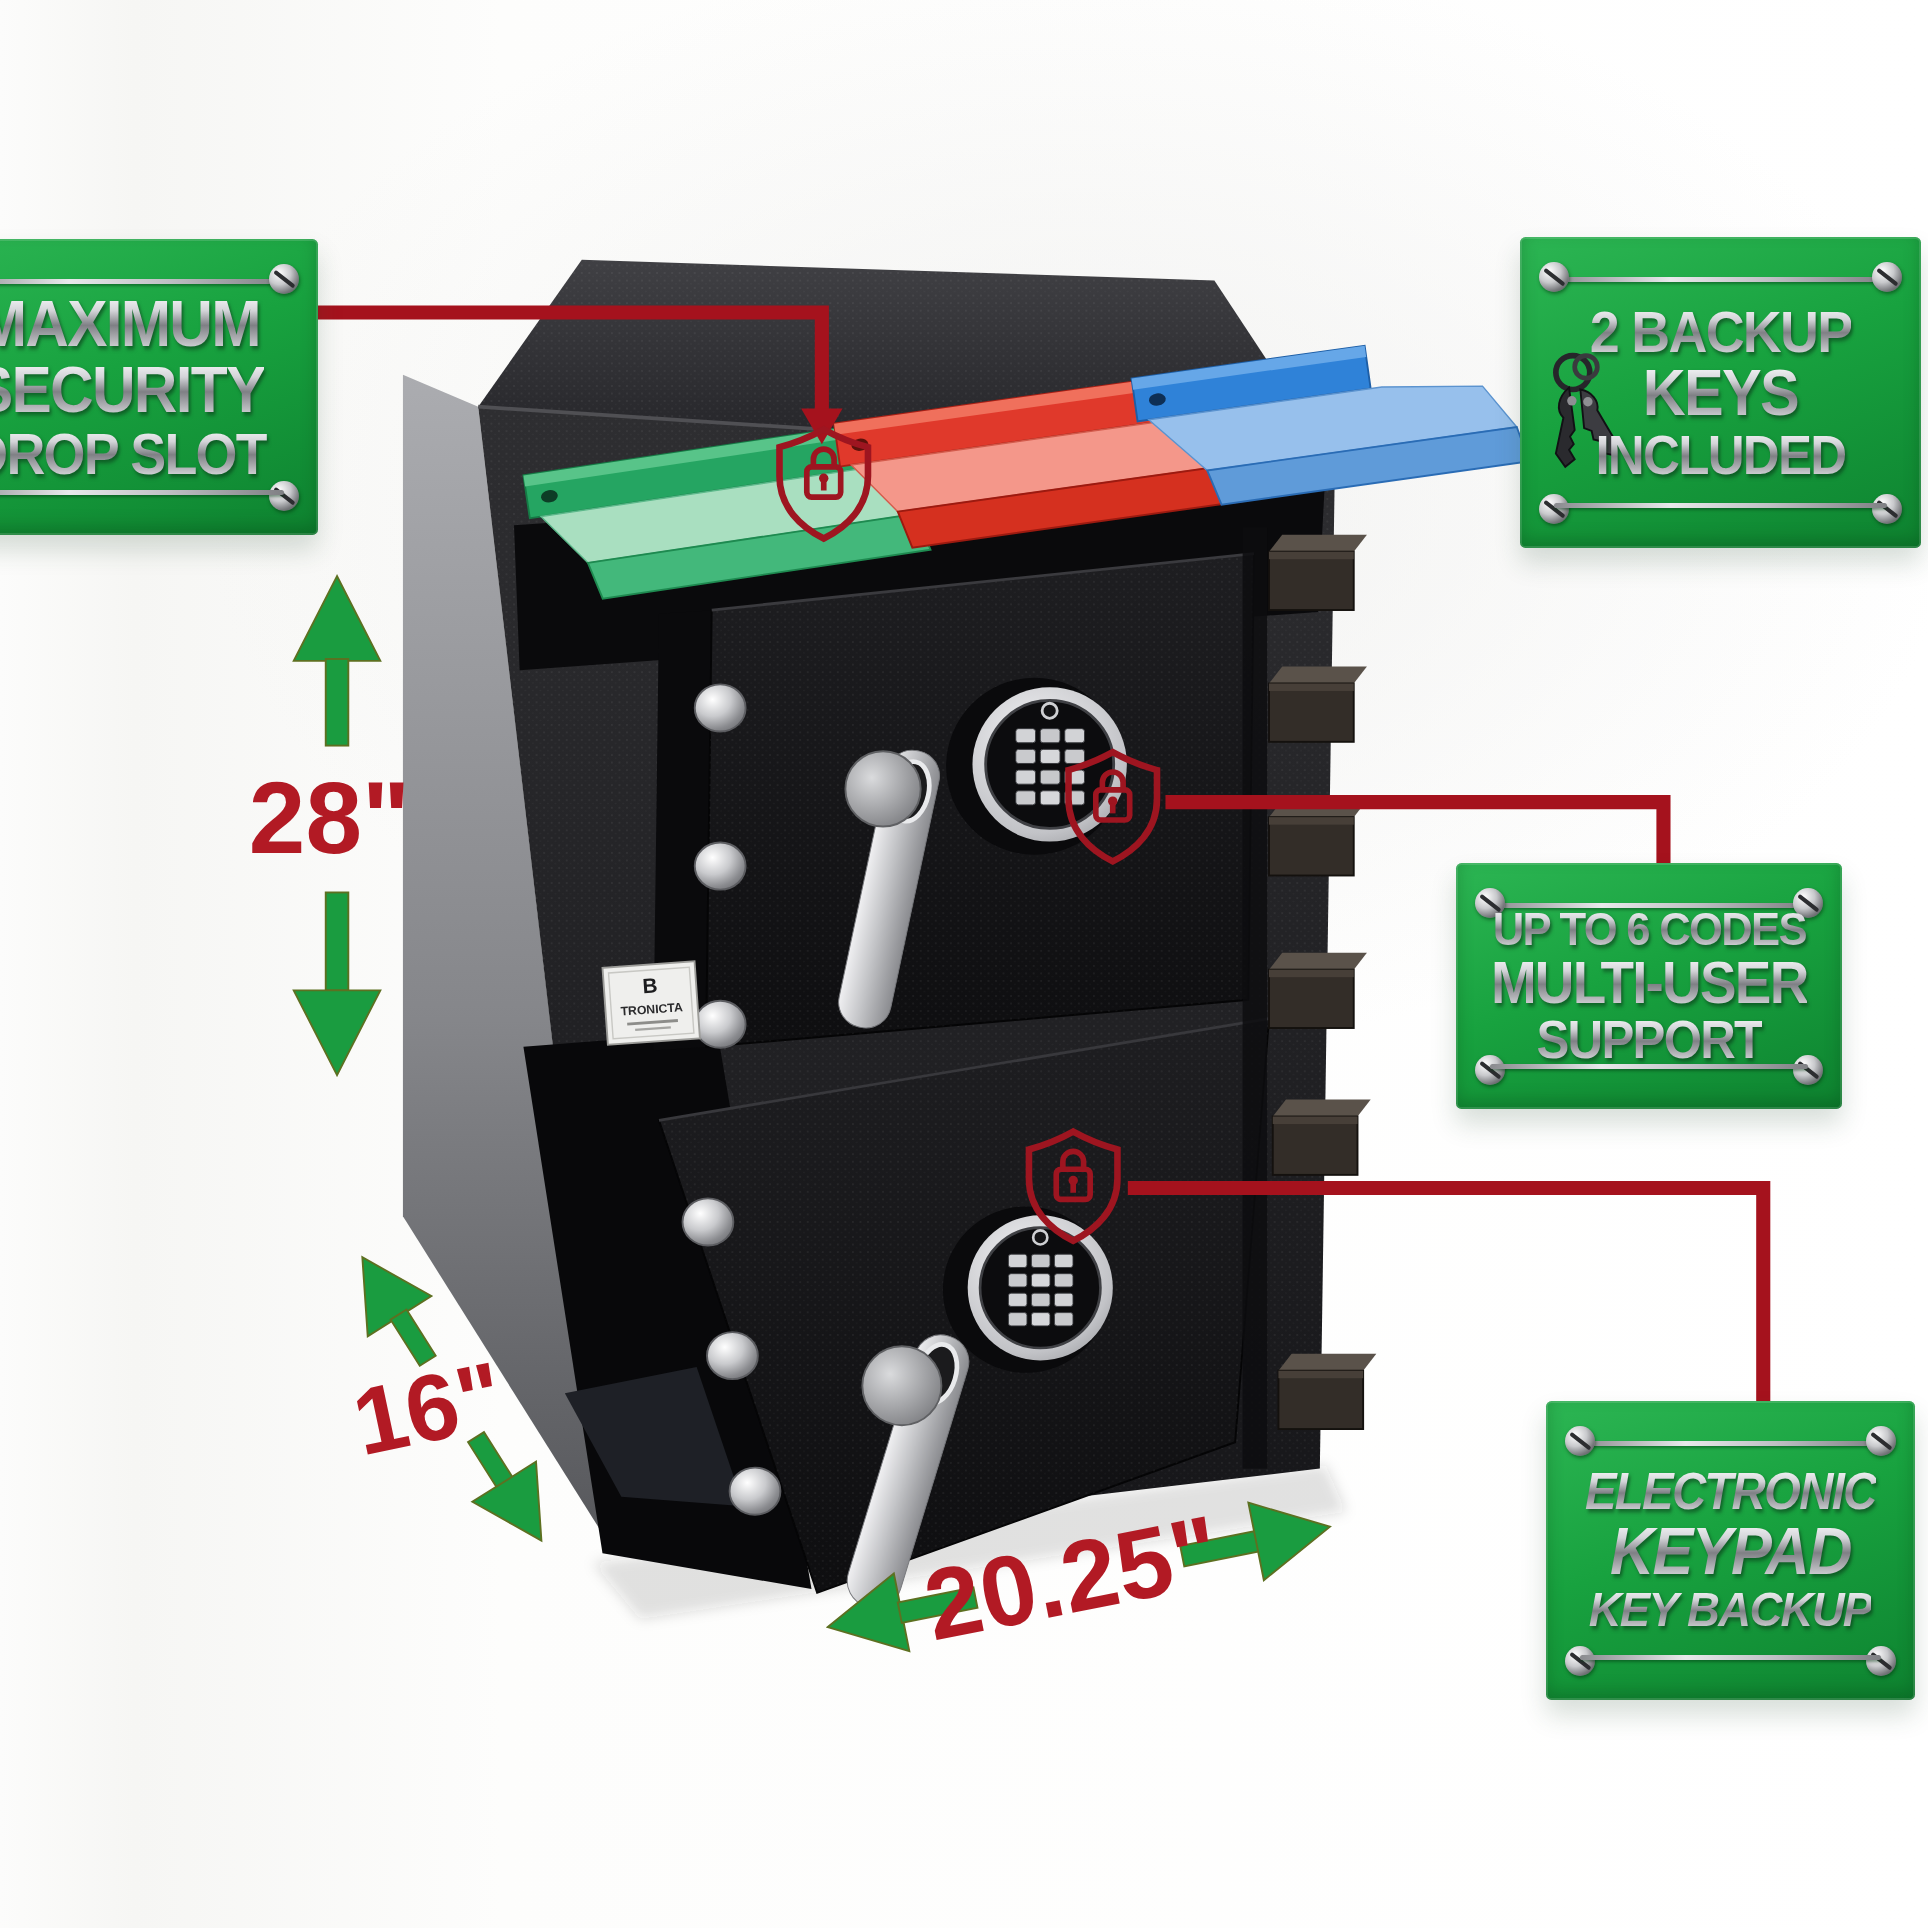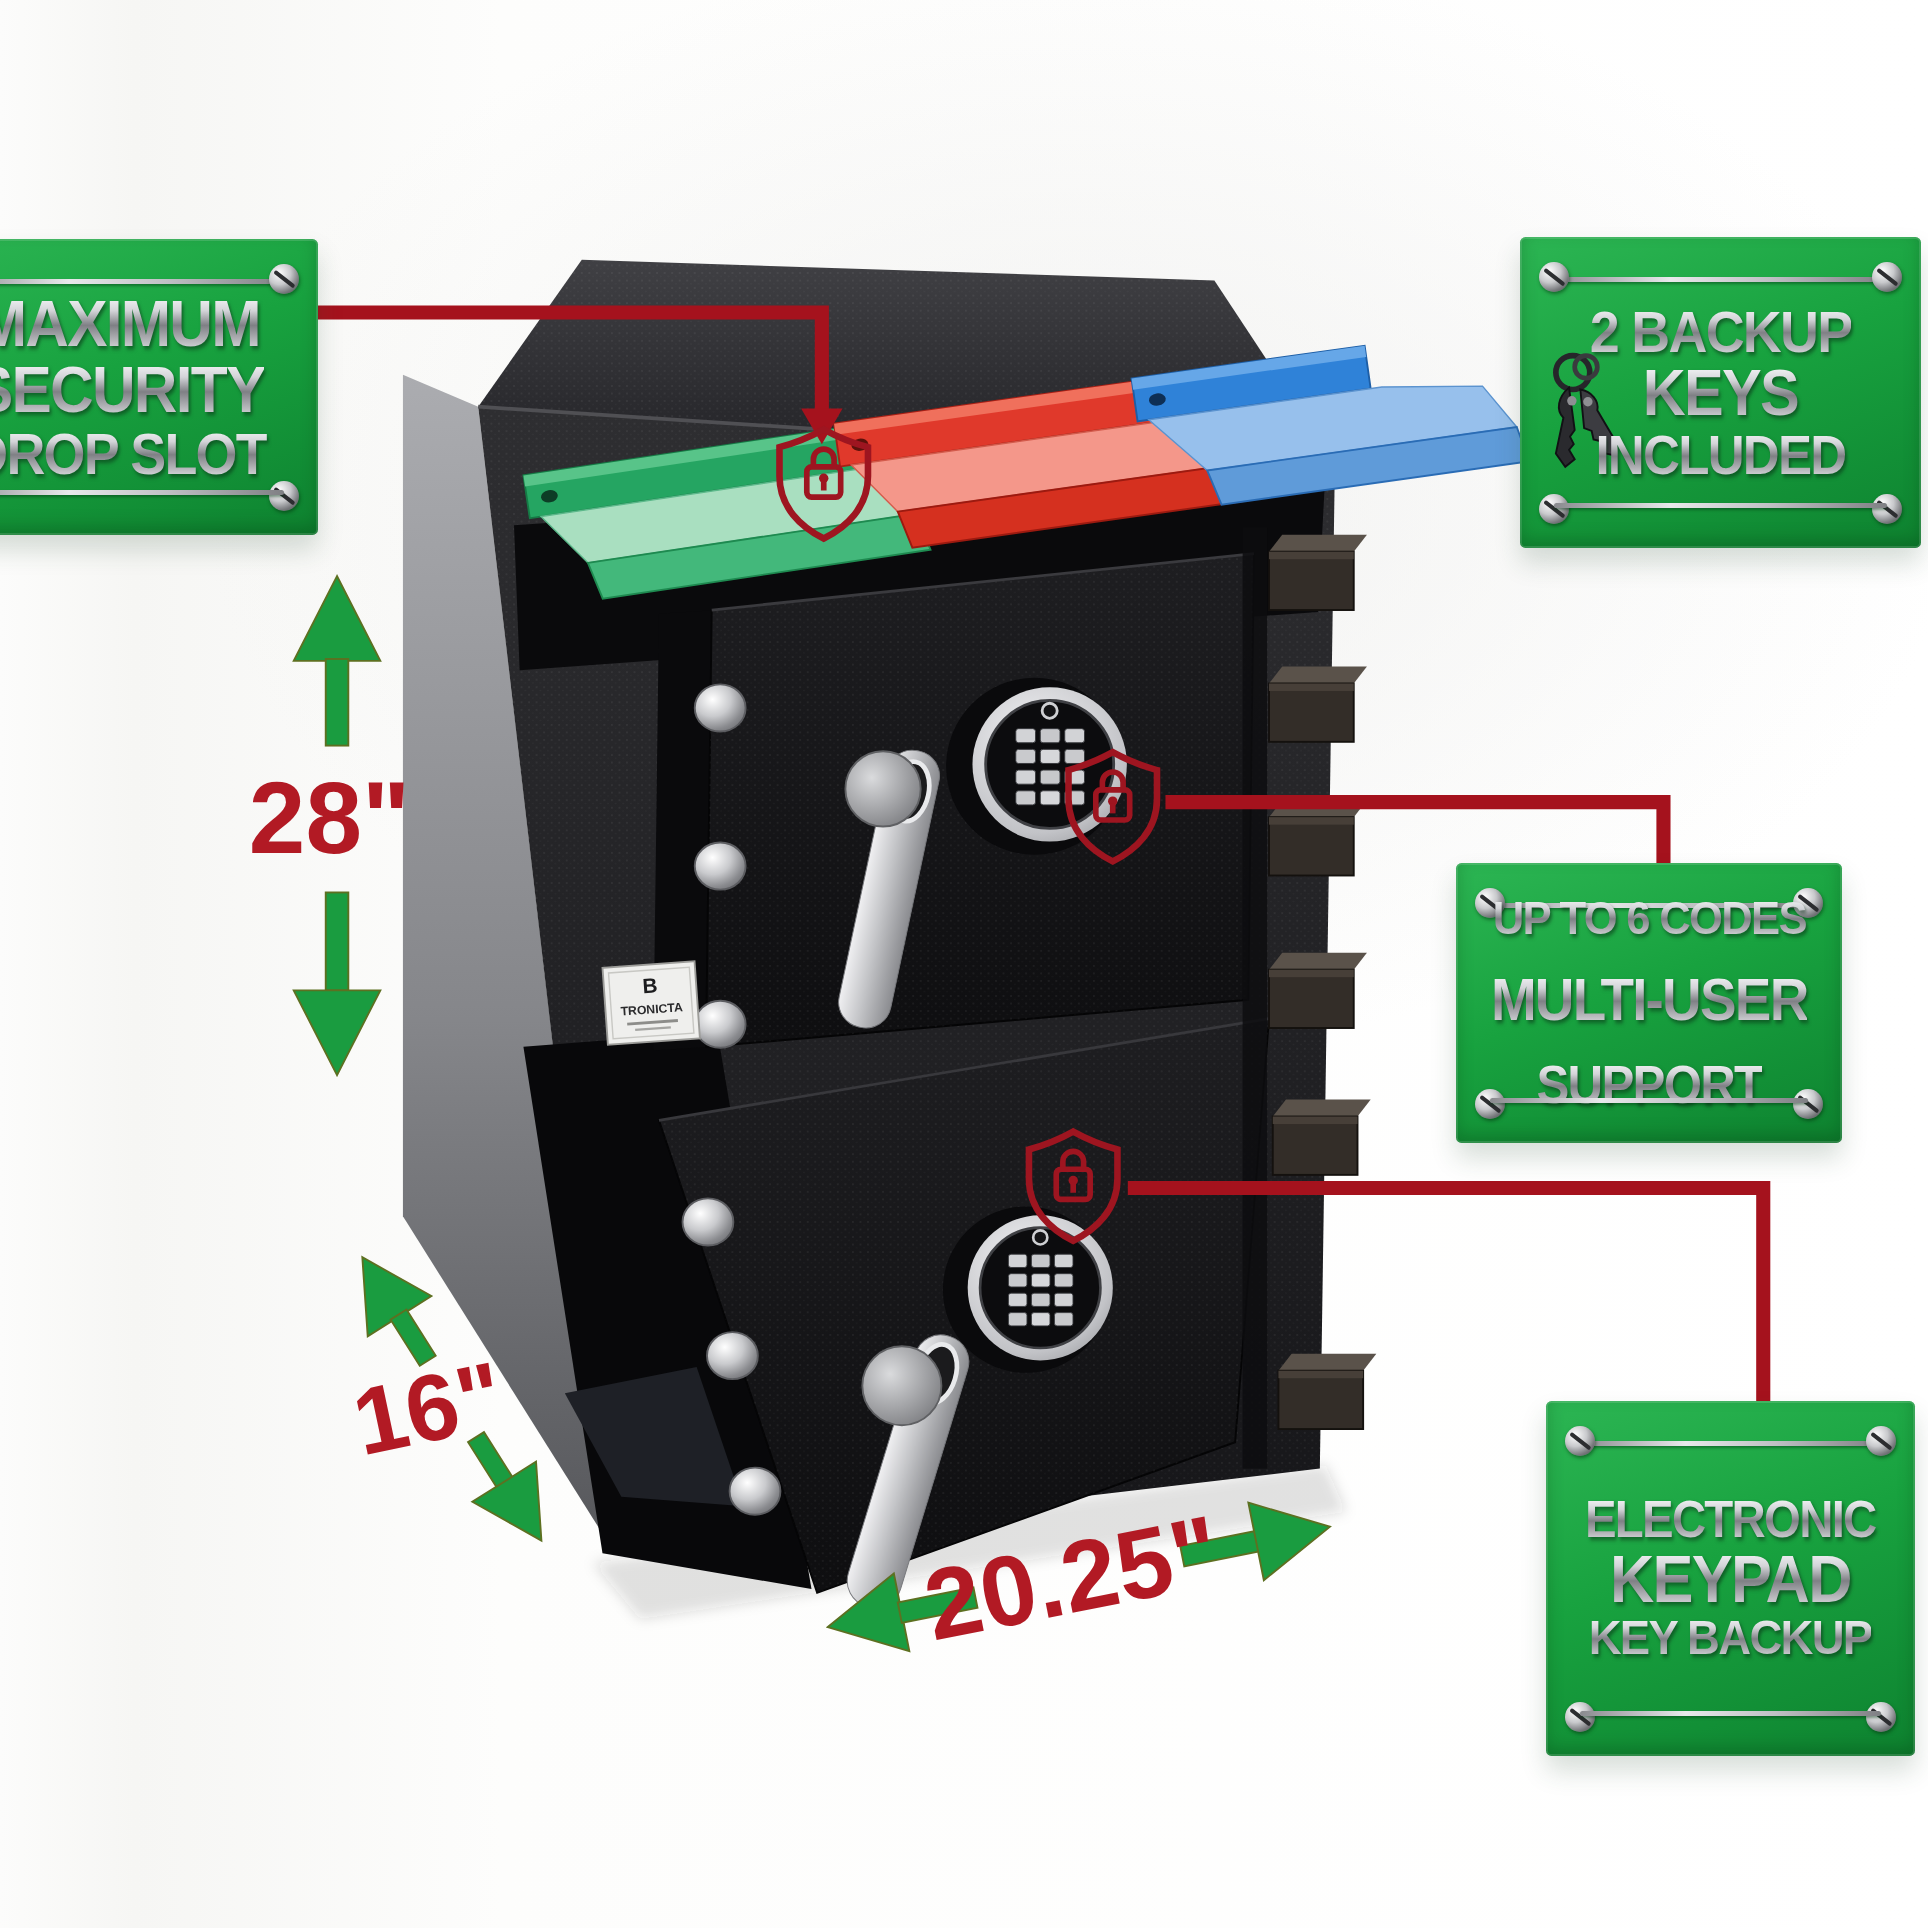--- a/index.html
+++ b/index.html
@@ -287,33 +287,33 @@
       <path d="M46 44 C58 46 66 56 64 66 L84 100 l-2 14 -13 -3 -1 -12 -8 -2 -2 -9 -8 -3 Z" fill="#3c3c41" stroke="#111114" stroke-width="2"></path>
       <circle cx="37" cy="56" r="5" fill="#8e8f93"></circle>
       <circle cx="54" cy="57" r="5" fill="#8e8f93"></circle>
     </svg>
     <div class="metal l1">2 BACKUP</div>
     <div class="metal l2">KEYS</div>
     <div class="metal l3">INCLUDED</div>
     <div class="bar bottom"></div>
   </div>
 
-  <div class="plaque" id="plaque-codes" style="left:1456px;top:863px;width:386px;height:280px;gap:28px;">
+  <div class="plaque" id="plaque-codes" style="left:1456px;top:863px;width:386px;height:246px;">
     <div class="bar top"></div>
     <span class="screw tl"></span>
     <span class="screw tr"></span>
     <span class="screw bl"></span>
     <span class="screw br"></span>
     <div class="metal l1">UP TO 6 CODES</div>
     <div class="metal l2">MULTI-USER</div>
     <div class="metal l3">SUPPORT</div>
     <div class="bar bottom"></div>
   </div>
 
-  <div class="plaque" id="plaque-elec" style="left:1546px;top:1401px;width:369px;height:355px;">
+  <div class="plaque" id="plaque-elec" style="left:1546px;top:1401px;width:369px;height:299px;font-style:italic;">
     <div class="bar top"></div>
     <span class="screw tl"></span>
     <span class="screw tr"></span>
     <span class="screw bl"></span>
     <span class="screw br"></span>
     <div class="metal l1">ELECTRONIC</div>
     <div class="metal l2">KEYPAD</div>
     <div class="metal l3">KEY BACKUP</div>
     <div class="bar bottom"></div>
   </div>

